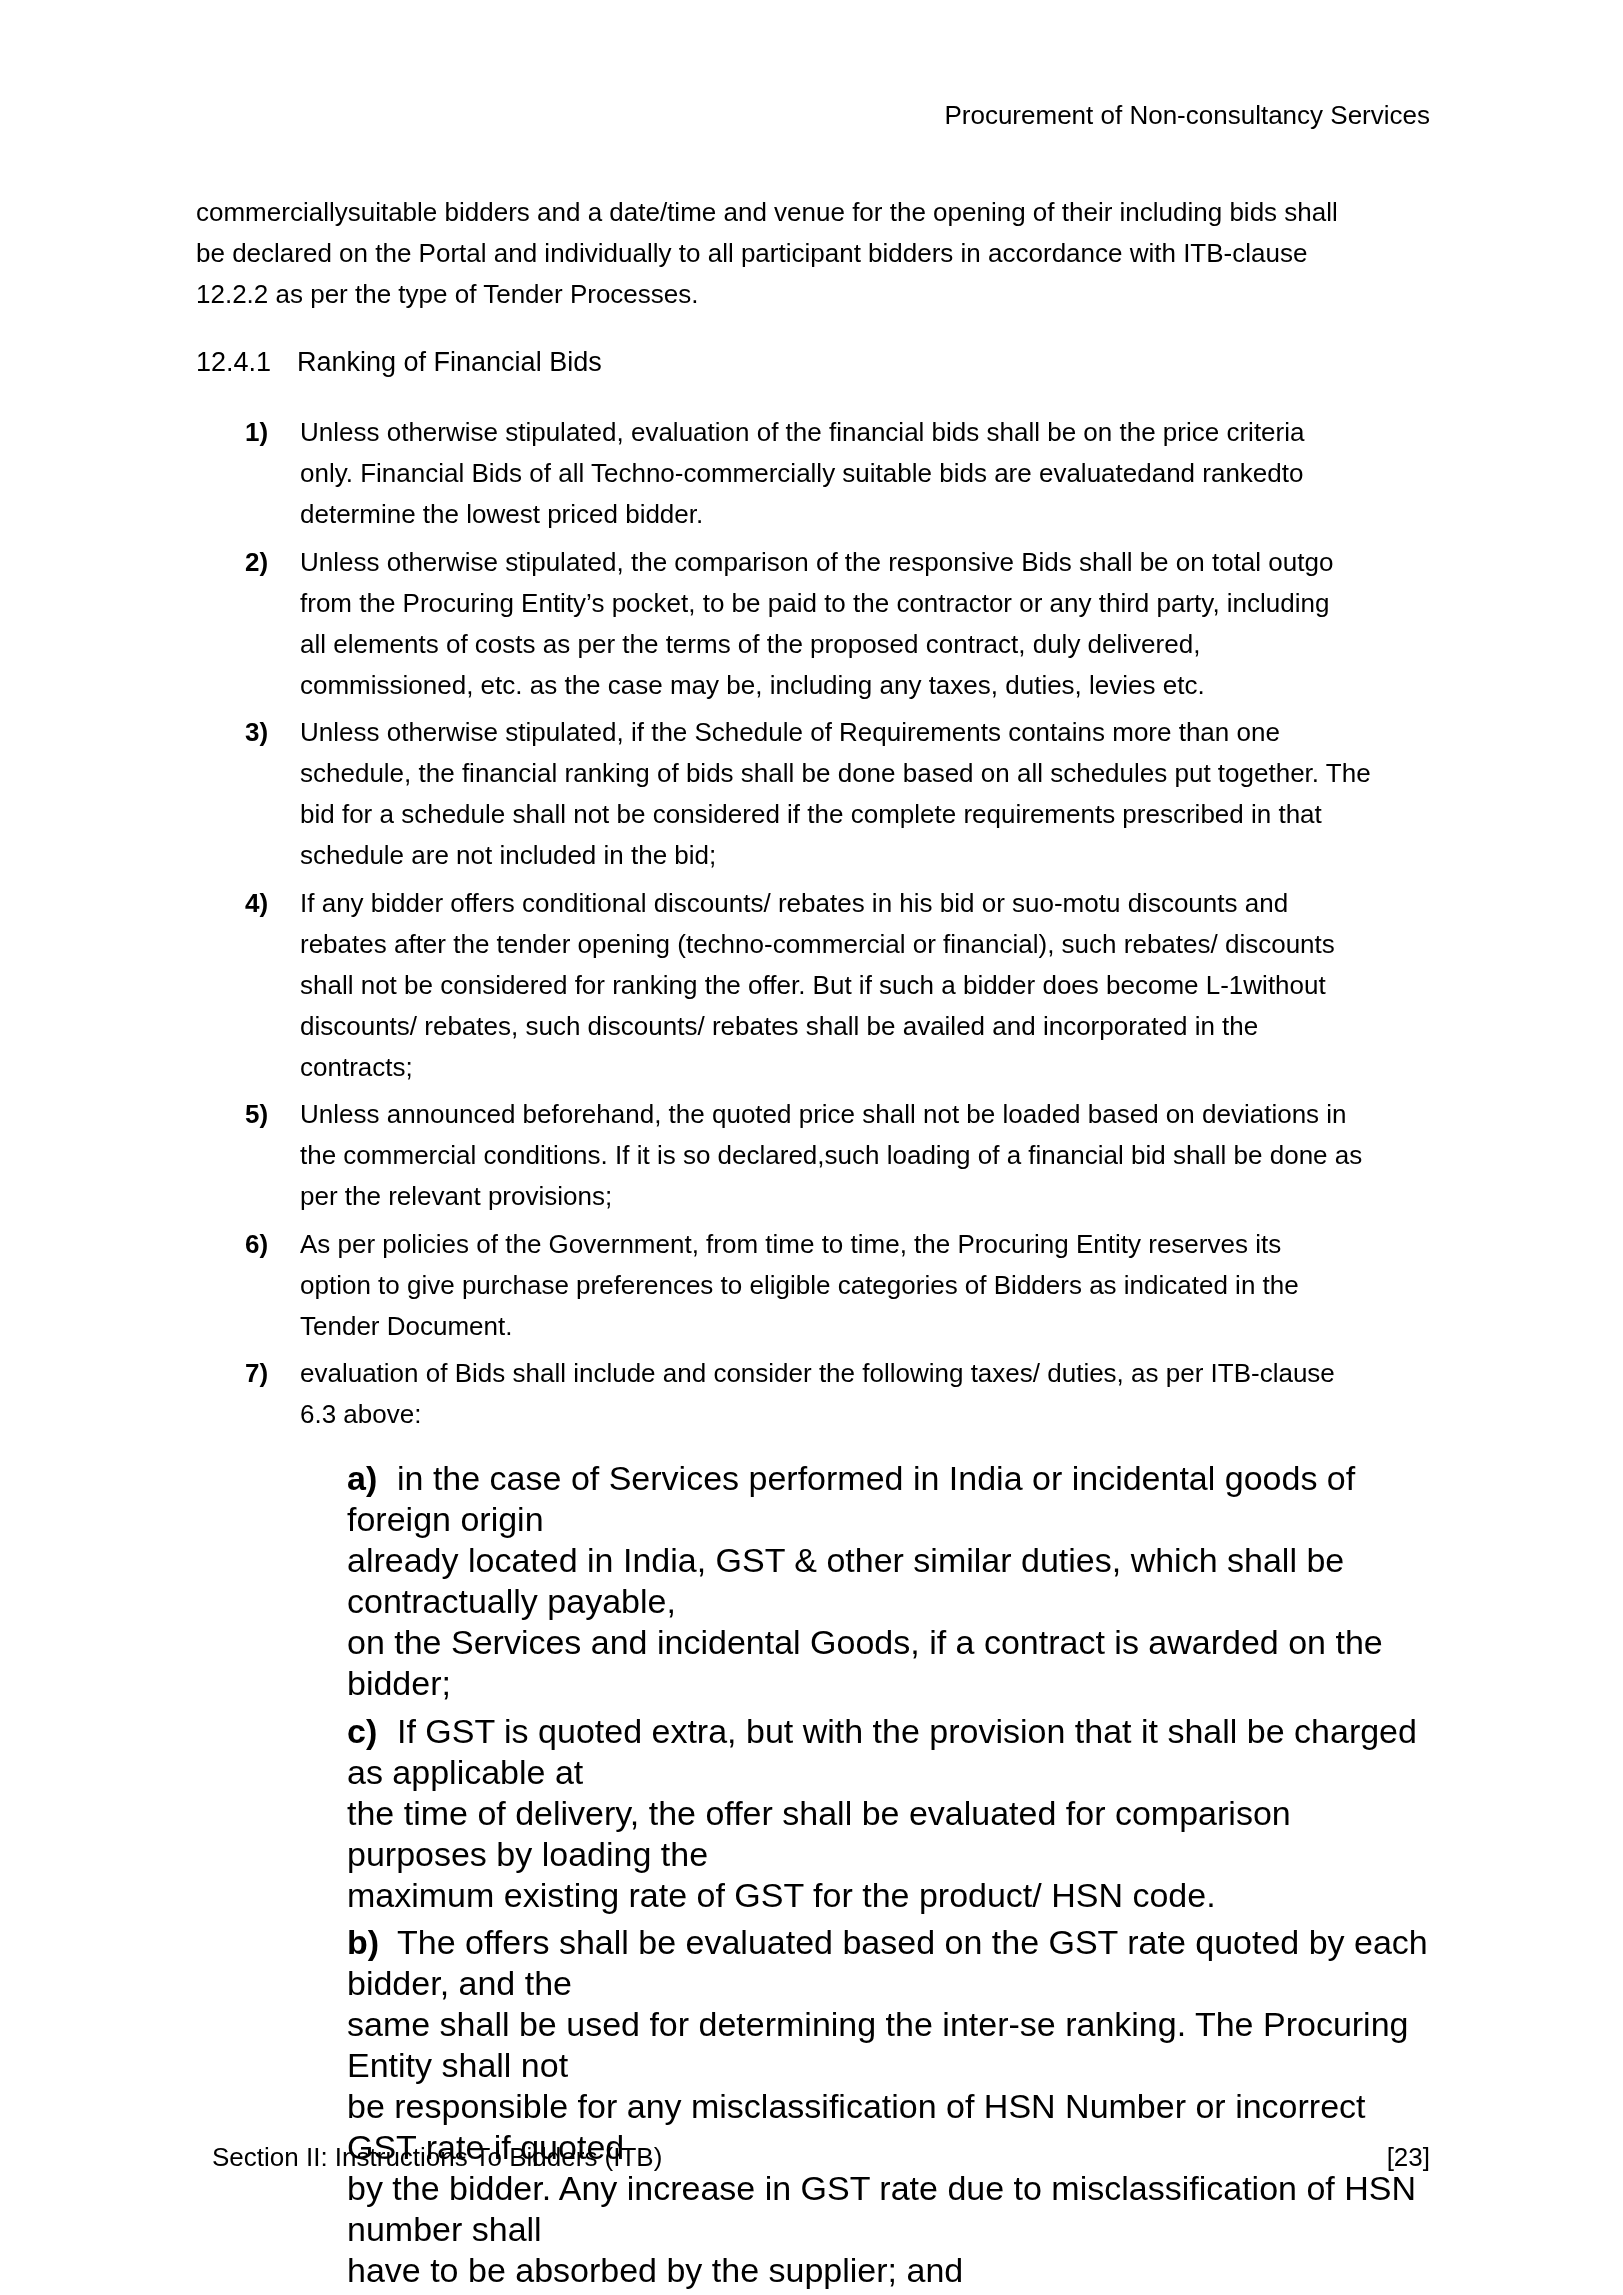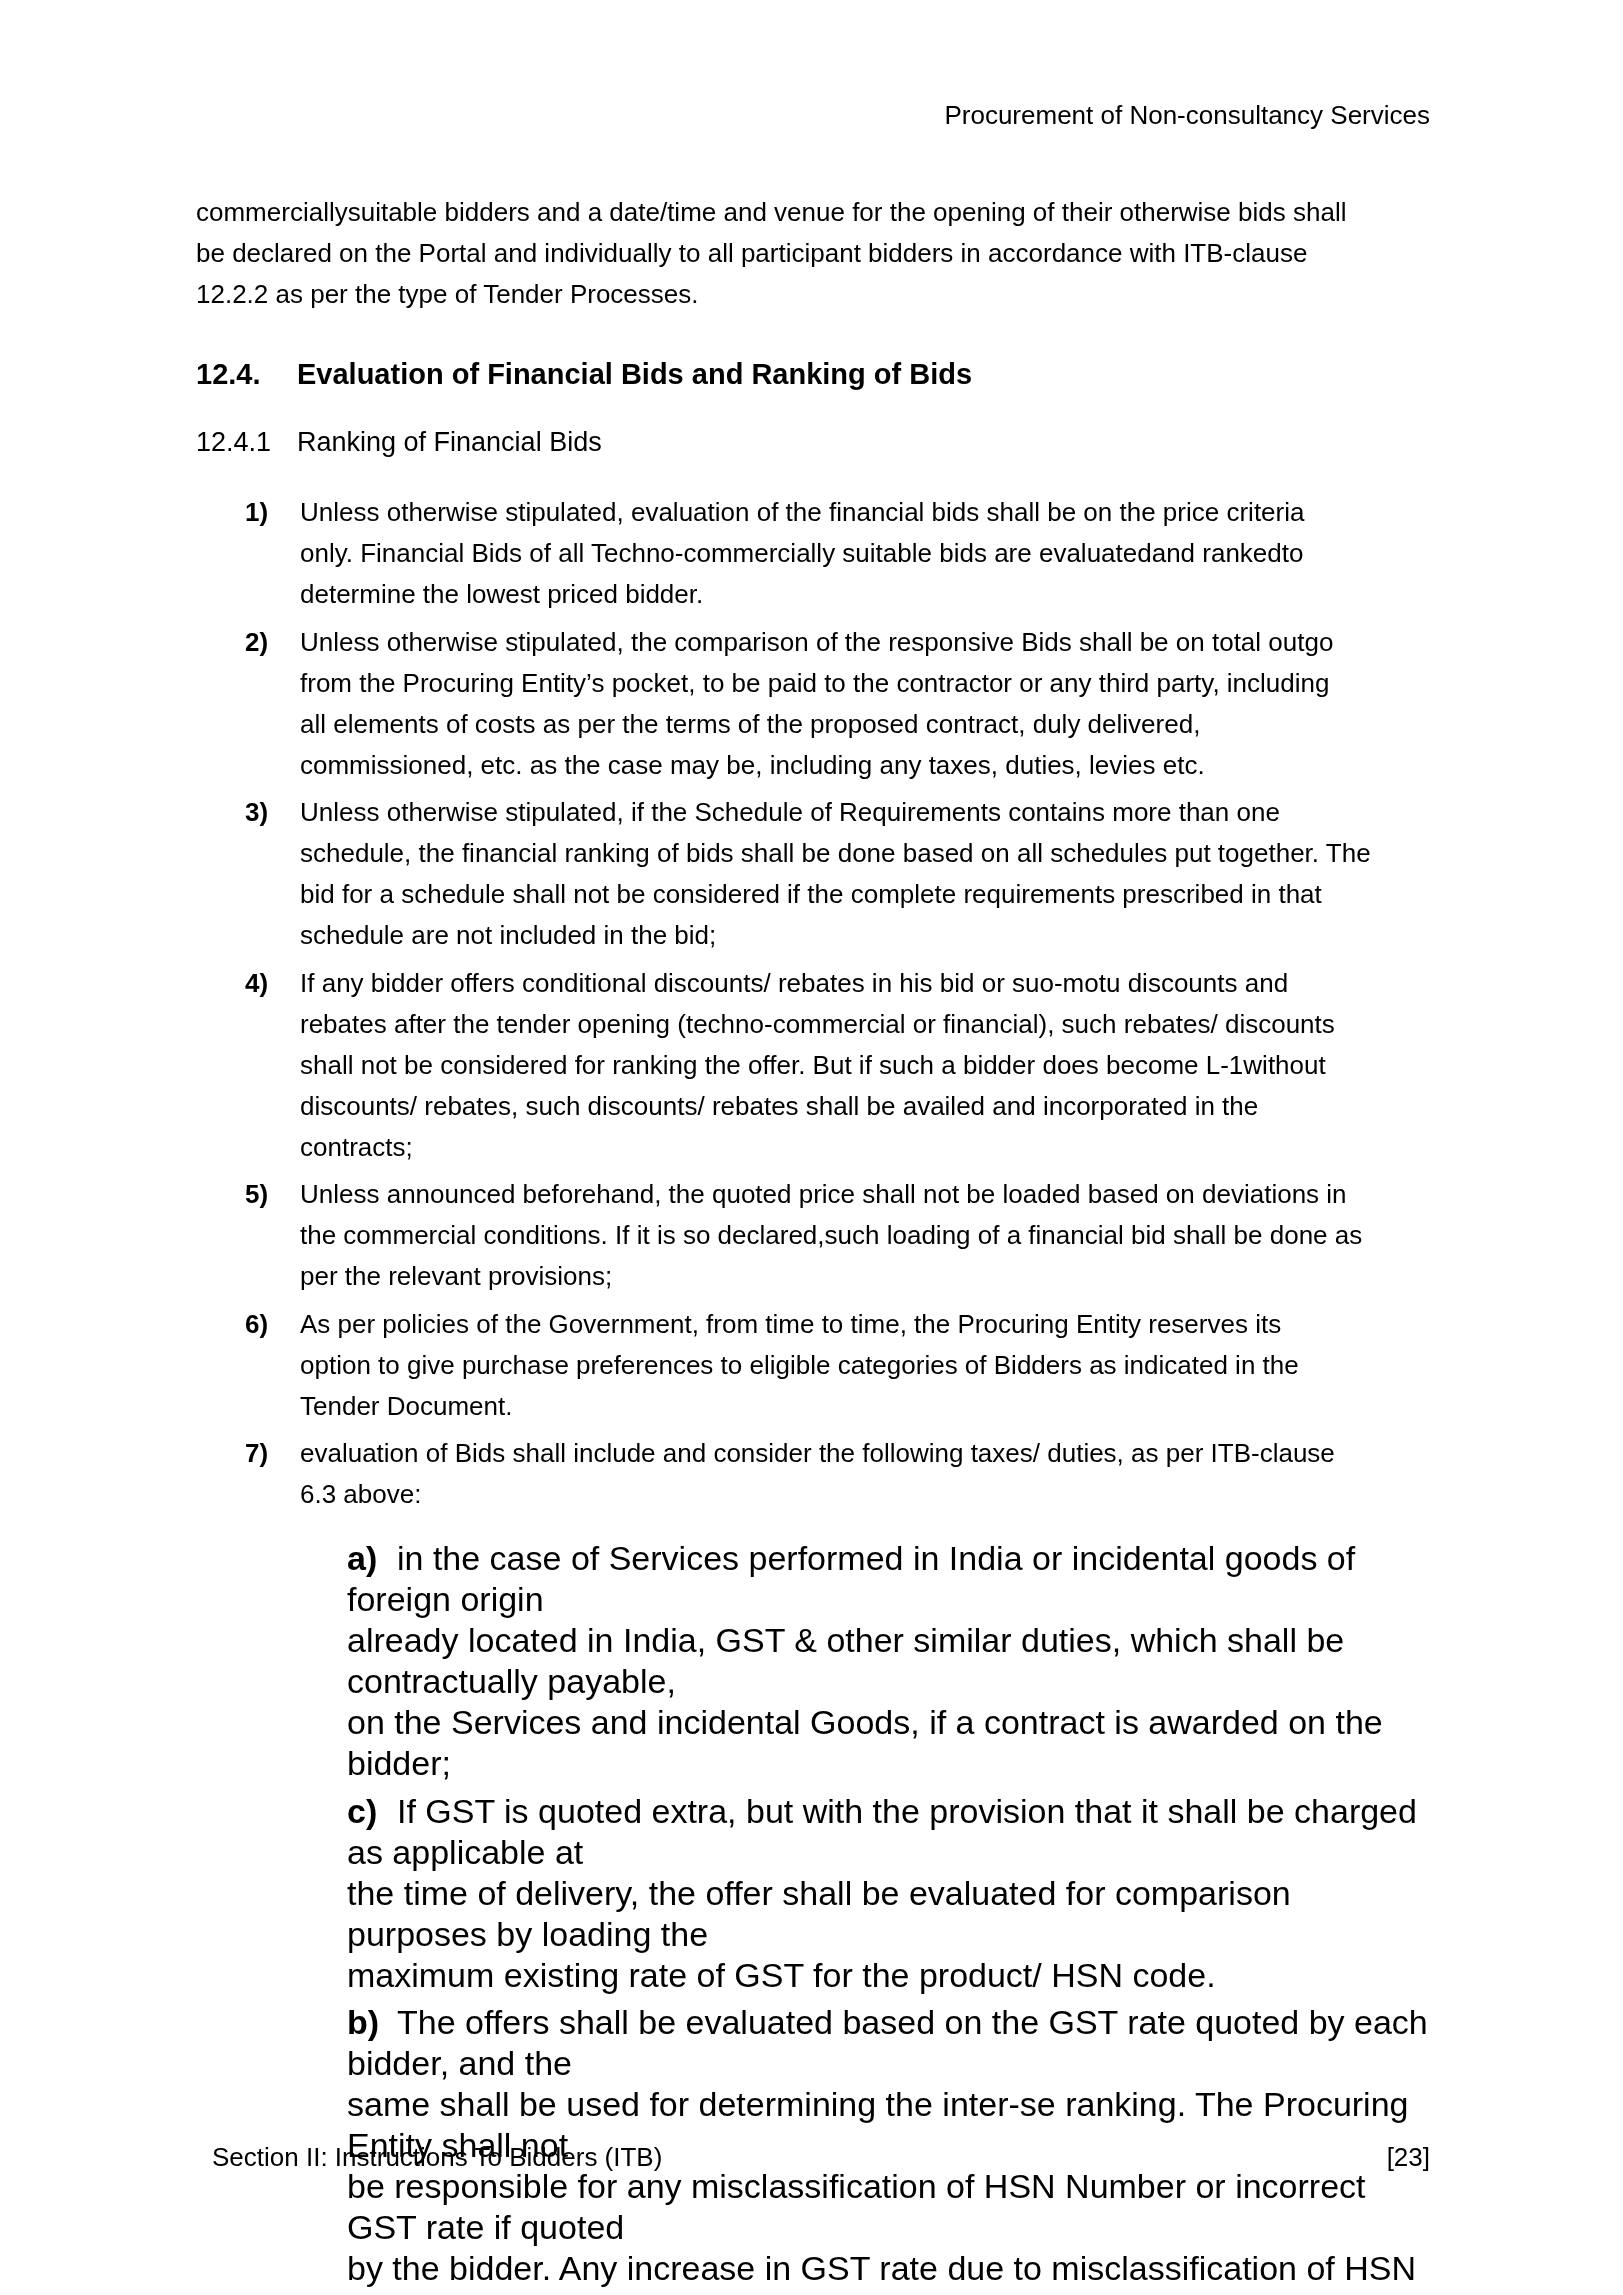--- a/index.html
+++ b/index.html
@@ -93,27 +93,24 @@
     line-height: 41px;
   }
 </style>
 </head>
 <body>
 
 <div class="page">
 
   <div class="running-header">Procurement of Non-consultancy Services</div>
 
-  <div class="intro-para">commerciallysuitable bidders and a date/time and venue for the opening of their otherwise bids shall
+  <div class="intro-para">commerciallysuitable bidders and a date/time and venue for the opening of their including bids shall
 be declared on the Portal and individually to all participant bidders in accordance with ITB-clause
 12.2.2 as per the type of Tender Processes.</div>
 
-  <div class="section-heading">
-    <span class="sec-num">12.4.</span><span>Evaluation of Financial Bids and Ranking of Bids</span>
-  </div>
 
   <div class="subsection-heading">
     <span class="sec-num">12.4.1</span><span>Ranking of Financial Bids</span>
   </div>
 
   <div class="numbered-list">
 
     <div class="num-item">
       <span class="marker">1)</span>
       <span class="item-text">Unless otherwise stipulated, evaluation of the financial bids shall be on the price criteria

